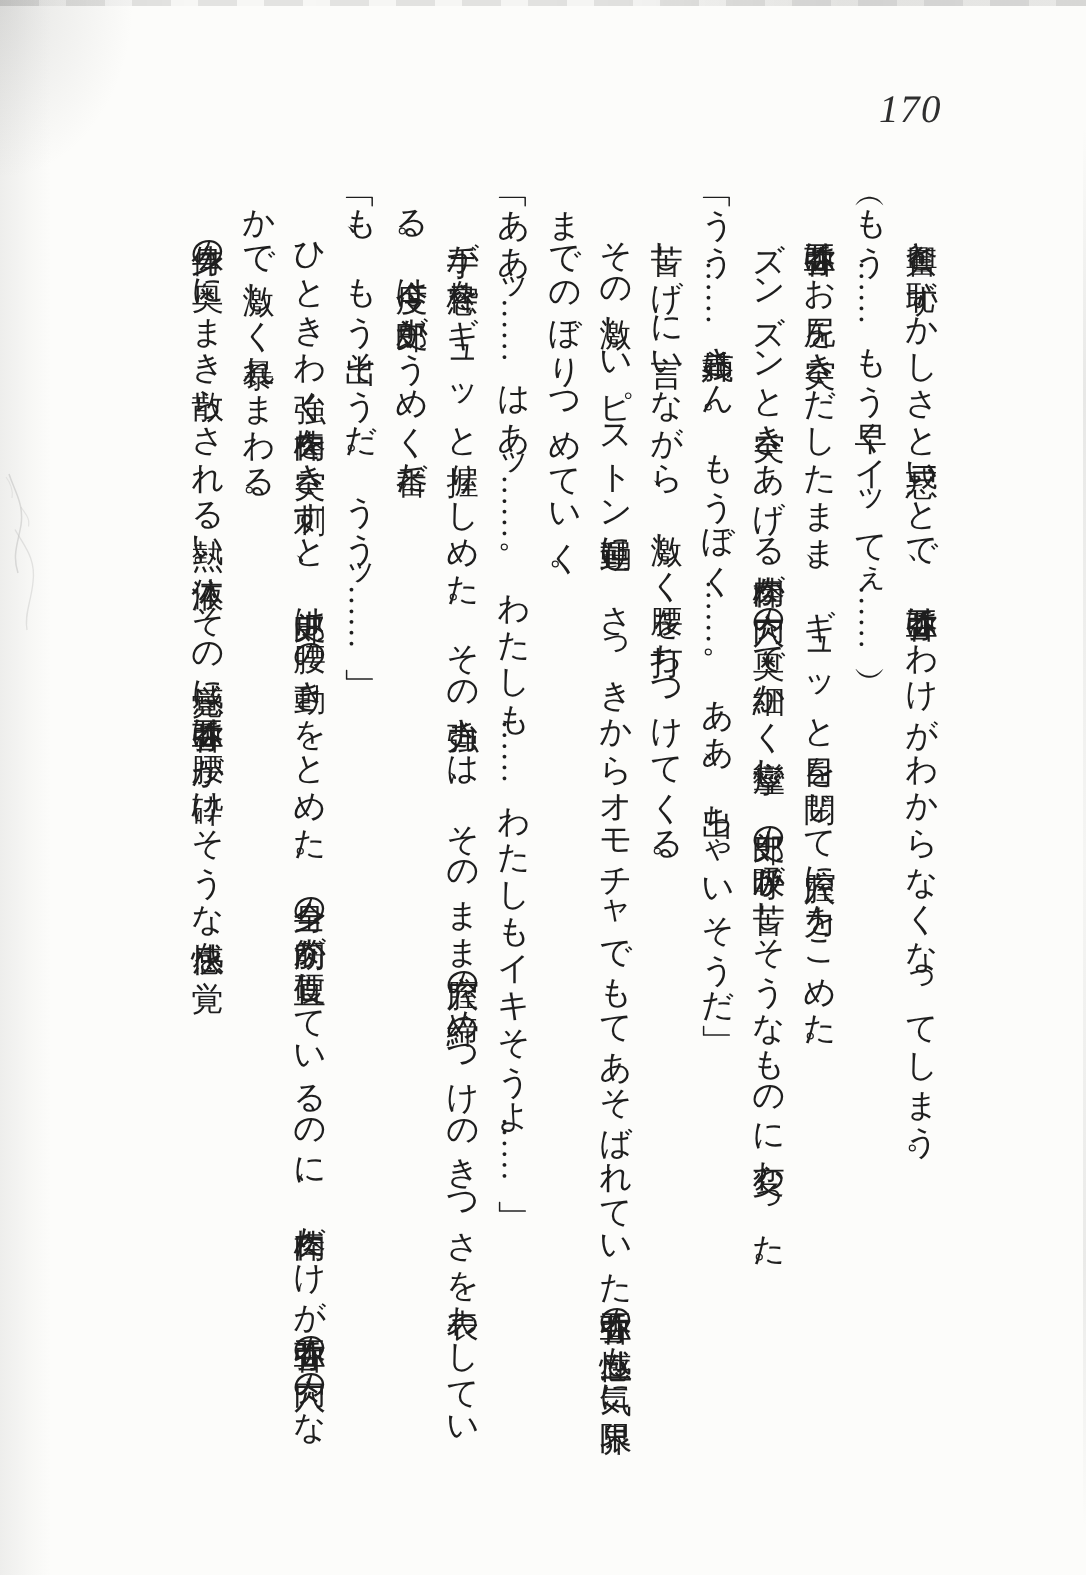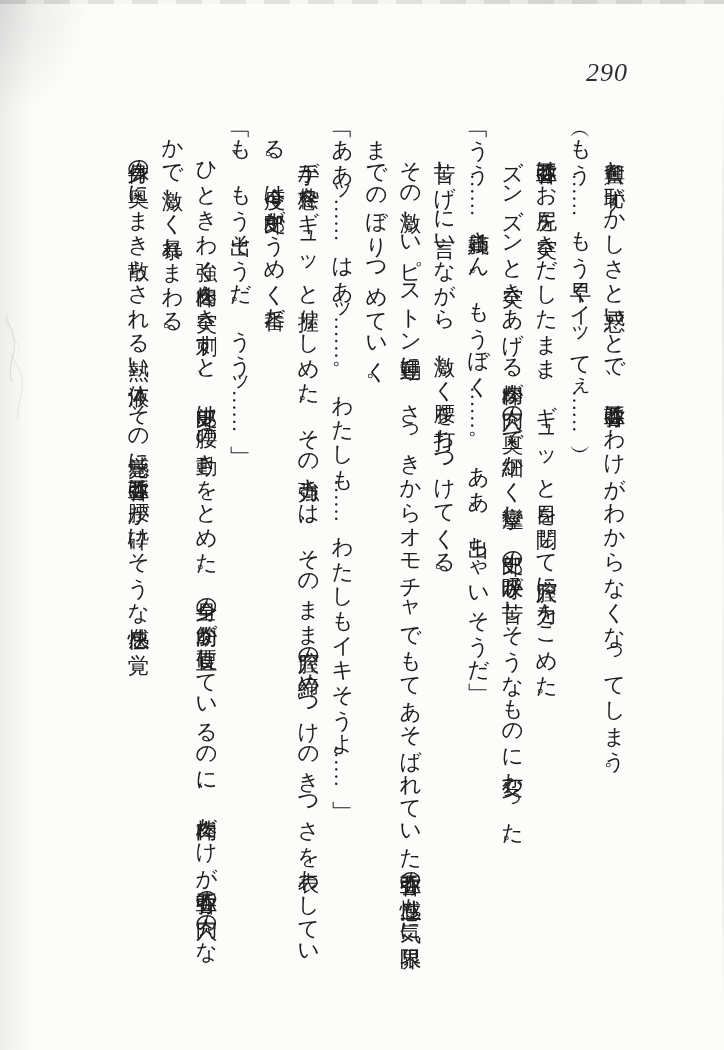--- a/index.html
+++ b/index.html
@@ -122,21 +122,21 @@
 
   <svg class="crease-mark" viewBox="0 0 44 145" xmlns="http://www.w3.org/2000/svg">
     <path d="M6,18 C10,30 16,38 14,52 C12,64 8,72 12,84" fill="none" stroke="#8f8f8f" stroke-width="1" opacity="0.55"></path>
     <path d="M10,55 C16,66 24,74 22,90 C21,102 16,112 18,122" fill="none" stroke="#979797" stroke-width="0.9" opacity="0.45"></path>
     <path d="M14,40 C17,45 20,47 19,53" fill="none" stroke="#9a9a9a" stroke-width="0.8" opacity="0.4"></path>
     <path d="M4,20 C7,24 9,28 8,34" fill="none" stroke="#9a9a9a" stroke-width="0.8" opacity="0.35"></path>
   </svg>
 
   <div class="right-edge-line"></div>
 
-  <div class="page-number">290</div>
+  <div class="page-number">170</div>
 
   <div class="text-block">
     <p class="indent">興奮と恥ずかしさと戸惑いとで、亜弥香はわけがわからなくなってしまう。</p>
     <p>（もう……もう早くイッてぇ……）</p>
     <p class="indent">亜弥香はお尻を突きだしたまま、ギュッと目を閉じて膣穴に力をこめた。</p>
     <p class="indent">ズンズンと突きあげる肉棒が肉穴の奥で細かく痙攣し、史郎の呼吸が苦しそうなものに変わった。</p>
     <p>「うう……義姉さん。もうぼく……。ああ、出ちゃいそうだ」</p>
     <p class="indent">苦しげに言いながら、激しく腰を打ちつけてくる。</p>
     <p class="indent">その激しいピストン運動に、さっきからオモチャでもてあそばれていた亜弥香の性感も一気に限界までのぼりつめていく。</p>
     <p>「ああッ……はあッ……。わたしも……わたしもイキそうよ……」</p>

